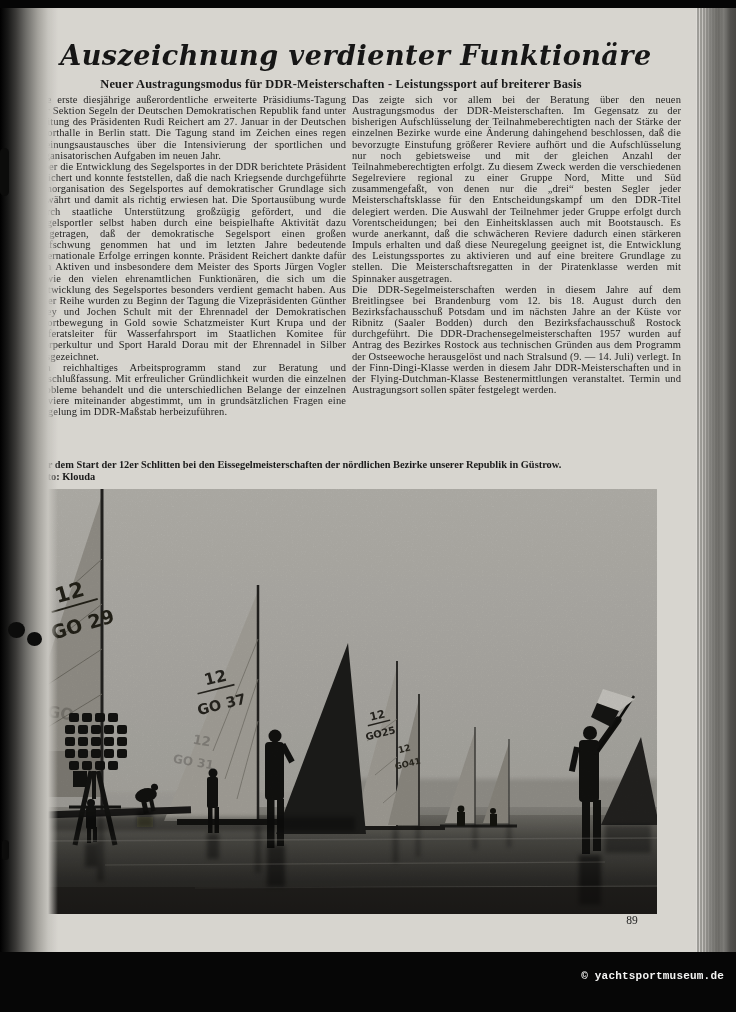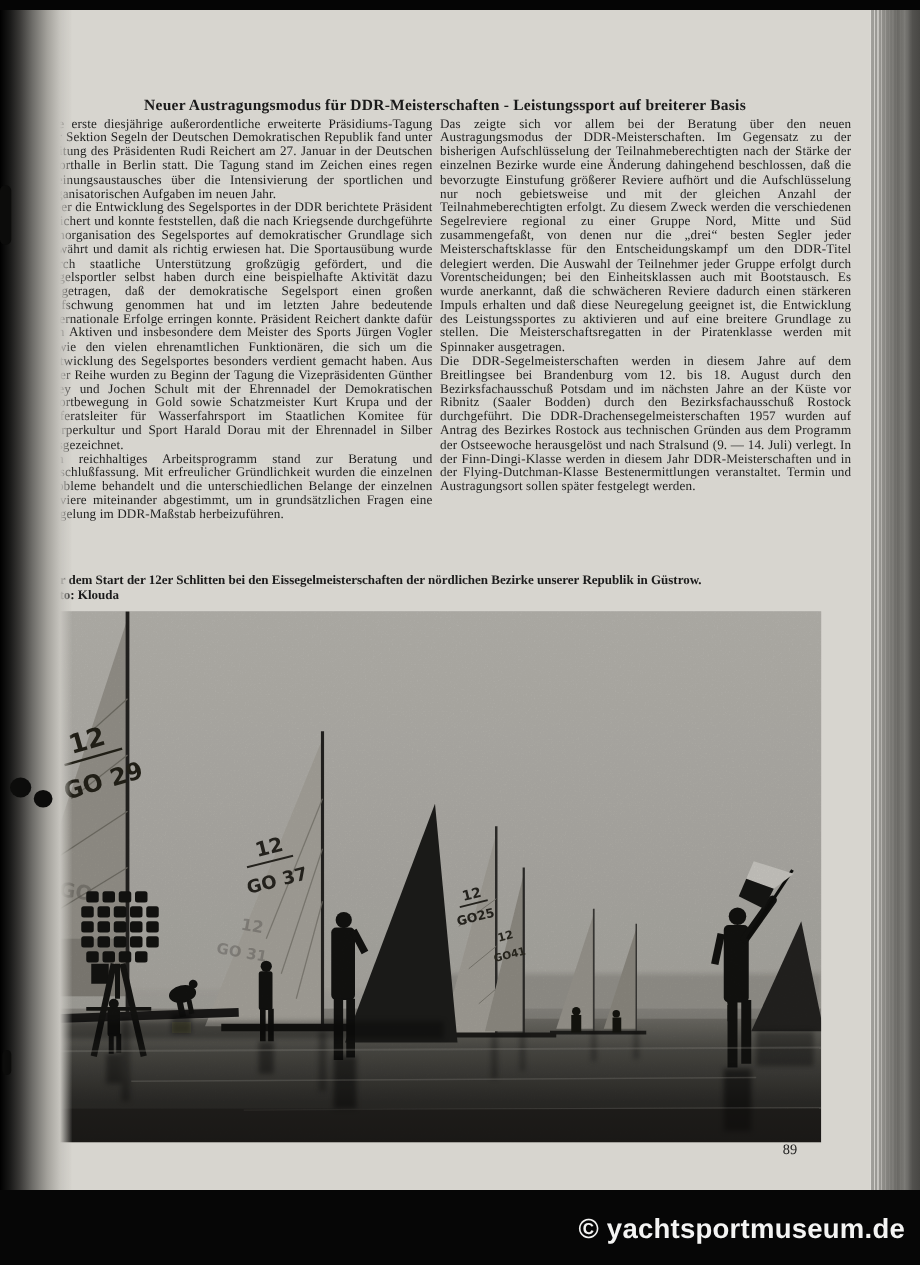--- a/index.html
+++ b/index.html
@@ -4,21 +4,21 @@
 <style>
   html,body{margin:0;padding:0;background:#000;}
   .scan{position:relative;width:736px;height:1012px;overflow:hidden;
         background:#0a0a0a;font-family:"Liberation Serif",serif;}
   .paper{position:absolute;left:0;top:0;width:736px;height:1012px;background:#d7d5cf;}
   
   .content{position:absolute;left:0;top:0;width:736px;height:1012px;color:#1e1e1e;}
   .title{position:absolute;left:36px;top:40px;width:640px;text-align:center;
          font-family:"DejaVu Serif",serif;font-style:italic;font-weight:600;
          font-size:27px;letter-spacing:.5px;color:#161616;}
-  .subtitle{position:absolute;left:36px;top:77px;width:640px;text-align:center;
+  .subtitle{position:absolute;left:21px;top:77px;width:640px;text-align:center;
             font-weight:700;font-size:12.4px;letter-spacing:.2px;color:#1a1a1a;}
   .col{position:absolute;top:94px;font-size:10.5px;line-height:11.15px;
        text-align:justify;letter-spacing:.1px;overflow:hidden;height:362px;}
   .col p{margin:0;}
   .col-left{left:36px;width:310px;}
   .col-right{left:352px;width:329px;}
   .caption{position:absolute;left:36px;top:459px;width:640px;font-weight:700;
            font-size:10.4px;line-height:11.5px;color:#1b1b1b;}
   .caption .credit{display:block;text-align:left;padding-right:10px;}
   .photo{position:absolute;left:45px;top:489px;width:612px;height:425px;
@@ -37,30 +37,31 @@
   .blob3{left:0px;top:148px;width:9px;height:48px;border-radius:5px;}
   .blob4{left:2px;top:840px;width:7px;height:20px;border-radius:4px;}
   .edge{position:absolute;right:0;top:0;width:40px;height:1012px;pointer-events:none;
         background:
         linear-gradient(90deg,rgba(130,128,124,0) 0,rgba(130,128,124,.35) 8px,
           rgba(125,124,120,.85) 14px,rgba(100,99,95,.9) 22px,rgba(120,119,115,.95) 28px,
           rgba(82,81,78,1) 34px,rgba(72,71,68,1) 40px),
         repeating-linear-gradient(90deg,rgba(255,255,255,.20) 0 1px,rgba(0,0,0,.25) 1px 3px);}
   .bottom-band{position:absolute;left:0;top:952px;width:736px;height:60px;background:#060606;}
   .watermark{position:absolute;right:12px;top:970px;width:400px;text-align:right;
-             font-family:Liberation Sans, sans-serif;font-weight:700;font-size:22px;
+             font-family:Liberation Mono, monospace;font-weight:700;font-size:11px;
              color:#f4f4f3;letter-spacing:.2px;}
 </style>
 </head>
 <body>
 
 <div class="scan">
   <div class="paper"></div>
 
   <div class="content">
+    <div class="title">Auszeichnung verdienter Funktionäre</div>
     <div class="subtitle">Neuer Austragungsmodus für DDR-Meisterschaften - Leistungssport auf breiterer Basis</div>
 
     <div class="col col-left">
       <p>Die erste diesjährige außerordentliche erweiterte Präsidiums-Tagung der Sektion Segeln der Deutschen Demokratischen Republik fand unter Leitung des Präsidenten Rudi Reichert am 27. Januar in der Deutschen Sporthalle in Berlin statt. Die Tagung stand im Zeichen eines regen Meinungsaustausches über die Intensivierung der sportlichen und organisatorischen Aufgaben im neuen Jahr.</p>
       <p>Über die Entwicklung des Segelsportes in der DDR berichtete Präsident Reichert und konnte feststellen, daß die nach Kriegsende durchgeführte Umorganisation des Segelsportes auf demokratischer Grundlage sich bewährt und damit als richtig erwiesen hat. Die Sportausübung wurde durch staatliche Unterstützung großzügig gefördert, und die Segelsportler selbst haben durch eine beispielhafte Aktivität dazu beigetragen, daß der demokratische Segelsport einen großen Aufschwung genommen hat und im letzten Jahre bedeutende internationale Erfolge erringen konnte. Präsident Reichert dankte dafür den Aktiven und insbesondere dem Meister des Sports Jürgen Vogler sowie den vielen ehrenamtlichen Funktionären, die sich um die Entwicklung des Segelsportes besonders verdient gemacht haben. Aus ihrer Reihe wurden zu Beginn der Tagung die Vizepräsidenten Günther Kley und Jochen Schult mit der Ehrennadel der Demokratischen Sportbewegung in Gold sowie Schatzmeister Kurt Krupa und der Referatsleiter für Wasserfahrsport im Staatlichen Komitee für Körperkultur und Sport Harald Dorau mit der Ehrennadel in Silber ausgezeichnet.</p>
       <p>Ein reichhaltiges Arbeitsprogramm stand zur Beratung und Beschlußfassung. Mit erfreulicher Gründlichkeit wurden die einzelnen Probleme behandelt und die unterschiedlichen Belange der einzelnen Reviere miteinander abgestimmt, um in grundsätzlichen Fragen eine Regelung im DDR-Maßstab herbeizuführen.</p>
     </div>
     <div class="col col-right">
       <p>Das zeigte sich vor allem bei der Beratung über den neuen Austragungsmodus der DDR-Meisterschaften. Im Gegensatz zu der bisherigen Aufschlüsselung der Teilnahmeberechtigten nach der Stärke der einzelnen Bezirke wurde eine Änderung dahingehend beschlossen, daß die bevorzugte Einstufung größerer Reviere aufhört und die Aufschlüsselung nur noch gebietsweise und mit der gleichen Anzahl der Teilnahmeberechtigten erfolgt. Zu diesem Zweck werden die verschiedenen Segelreviere regional zu einer Gruppe Nord, Mitte und Süd zusammengefaßt, von denen nur die „drei“ besten Segler jeder Meisterschaftsklasse für den Entscheidungskampf um den DDR-Titel delegiert werden. Die Auswahl der Teilnehmer jeder Gruppe erfolgt durch Vorentscheidungen; bei den Einheitsklassen auch mit Bootstausch. Es wurde anerkannt, daß die schwächeren Reviere dadurch einen stärkeren Impuls erhalten und daß diese Neuregelung geeignet ist, die Entwicklung des Leistungssportes zu aktivieren und auf eine breitere Grundlage zu stellen. Die Meisterschaftsregatten in der Piratenklasse werden mit Spinnaker ausgetragen.</p>
       <p>Die DDR-Segelmeisterschaften werden in diesem Jahre auf dem Breitlingsee bei Brandenburg vom 12. bis 18. August durch den Bezirksfachausschuß Potsdam und im nächsten Jahre an der Küste vor Ribnitz (Saaler Bodden) durch den Bezirksfachausschuß Rostock durchgeführt. Die DDR-Drachensegelmeisterschaften 1957 wurden auf Antrag des Bezirkes Rostock aus technischen Gründen aus dem Programm der Ostseewoche herausgelöst und nach Stralsund (9. — 14. Juli) verlegt. In der Finn-Dingi-Klasse werden in diesem Jahr DDR-Meisterschaften und in der Flying-Dutchman-Klasse Bestenermittlungen veranstaltet. Termin und Austragungsort sollen später festgelegt werden.</p>

